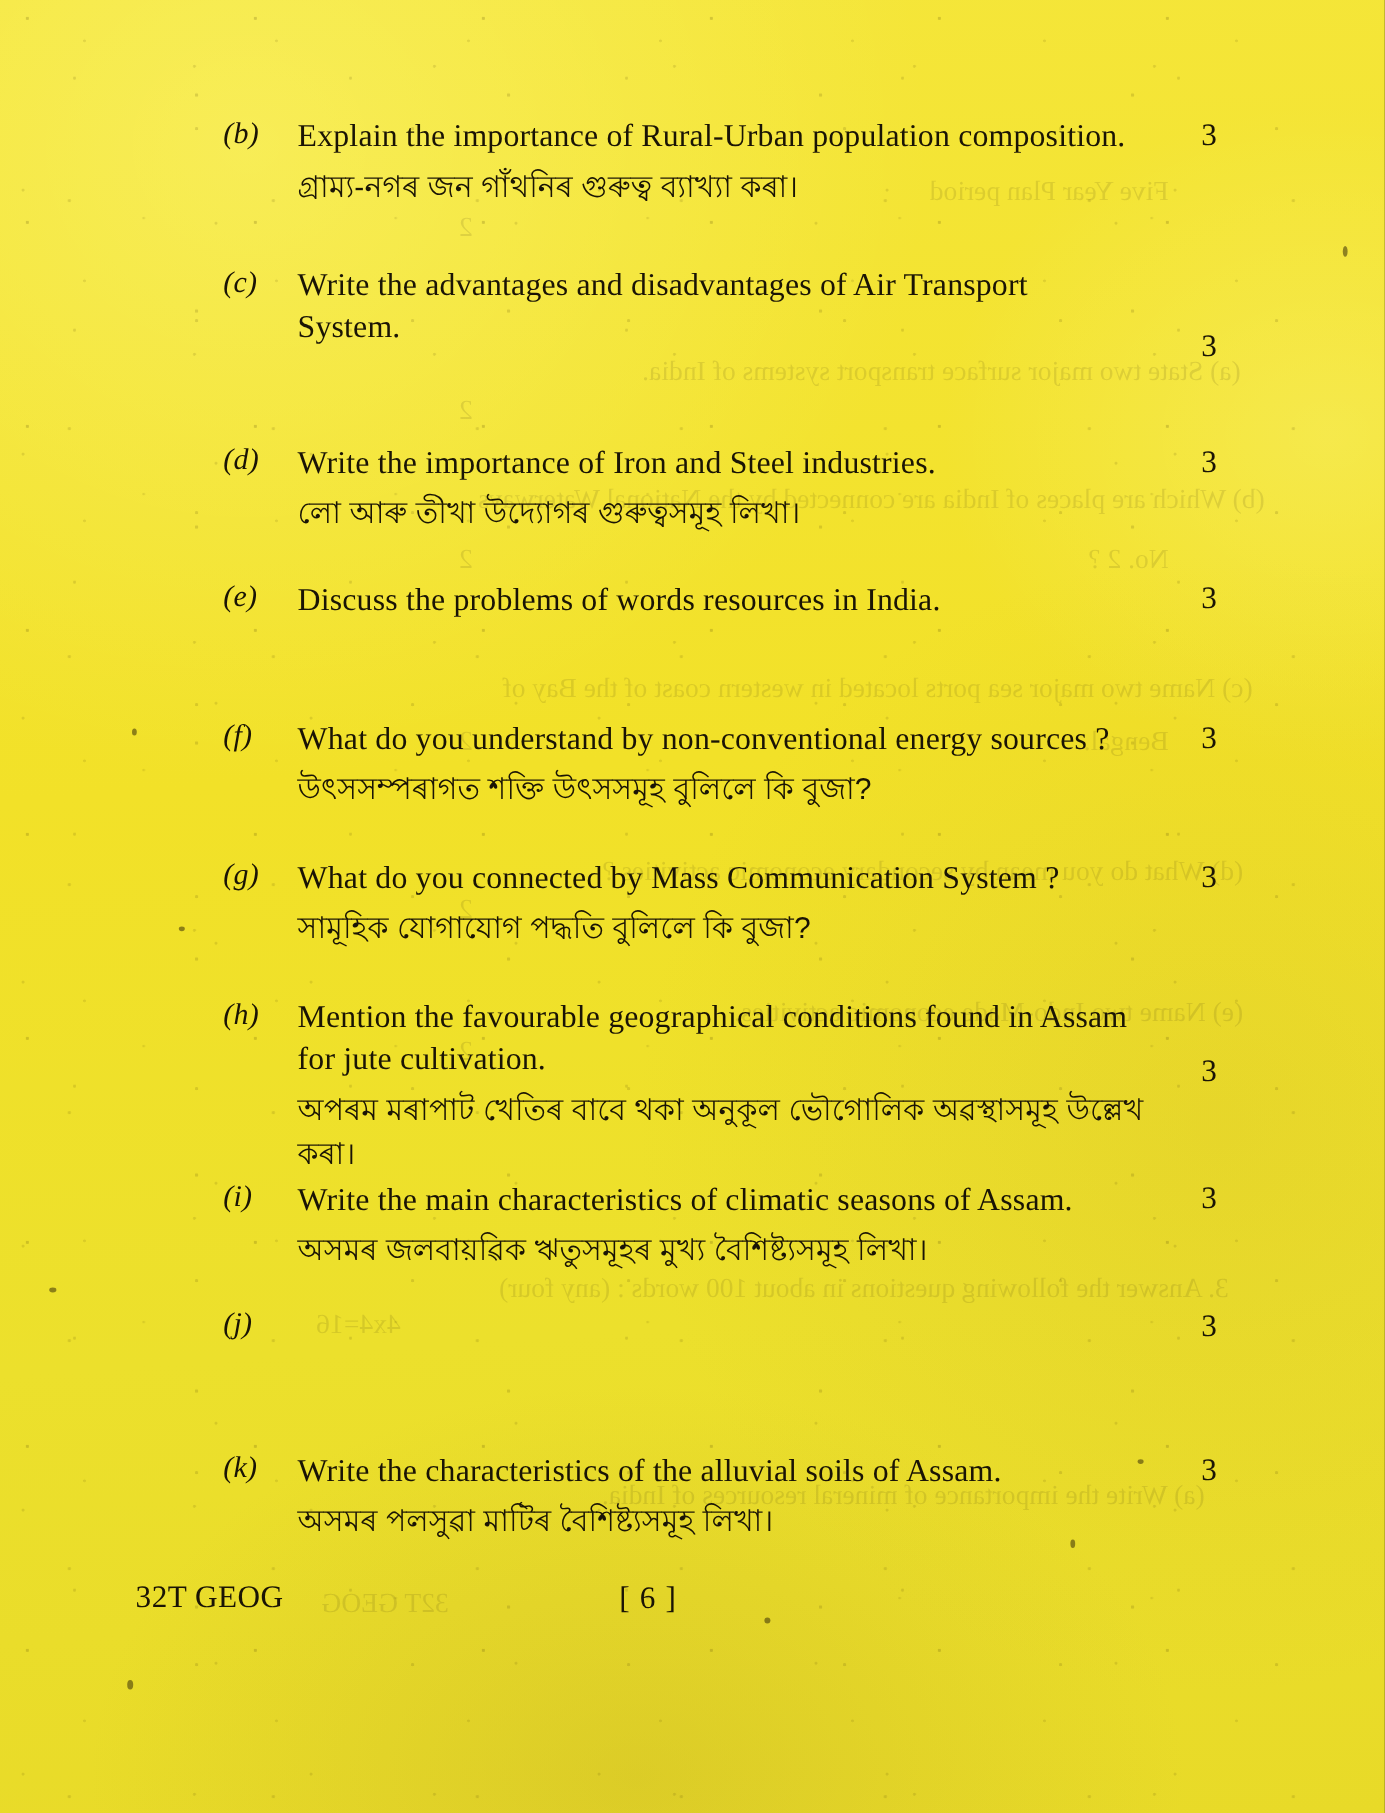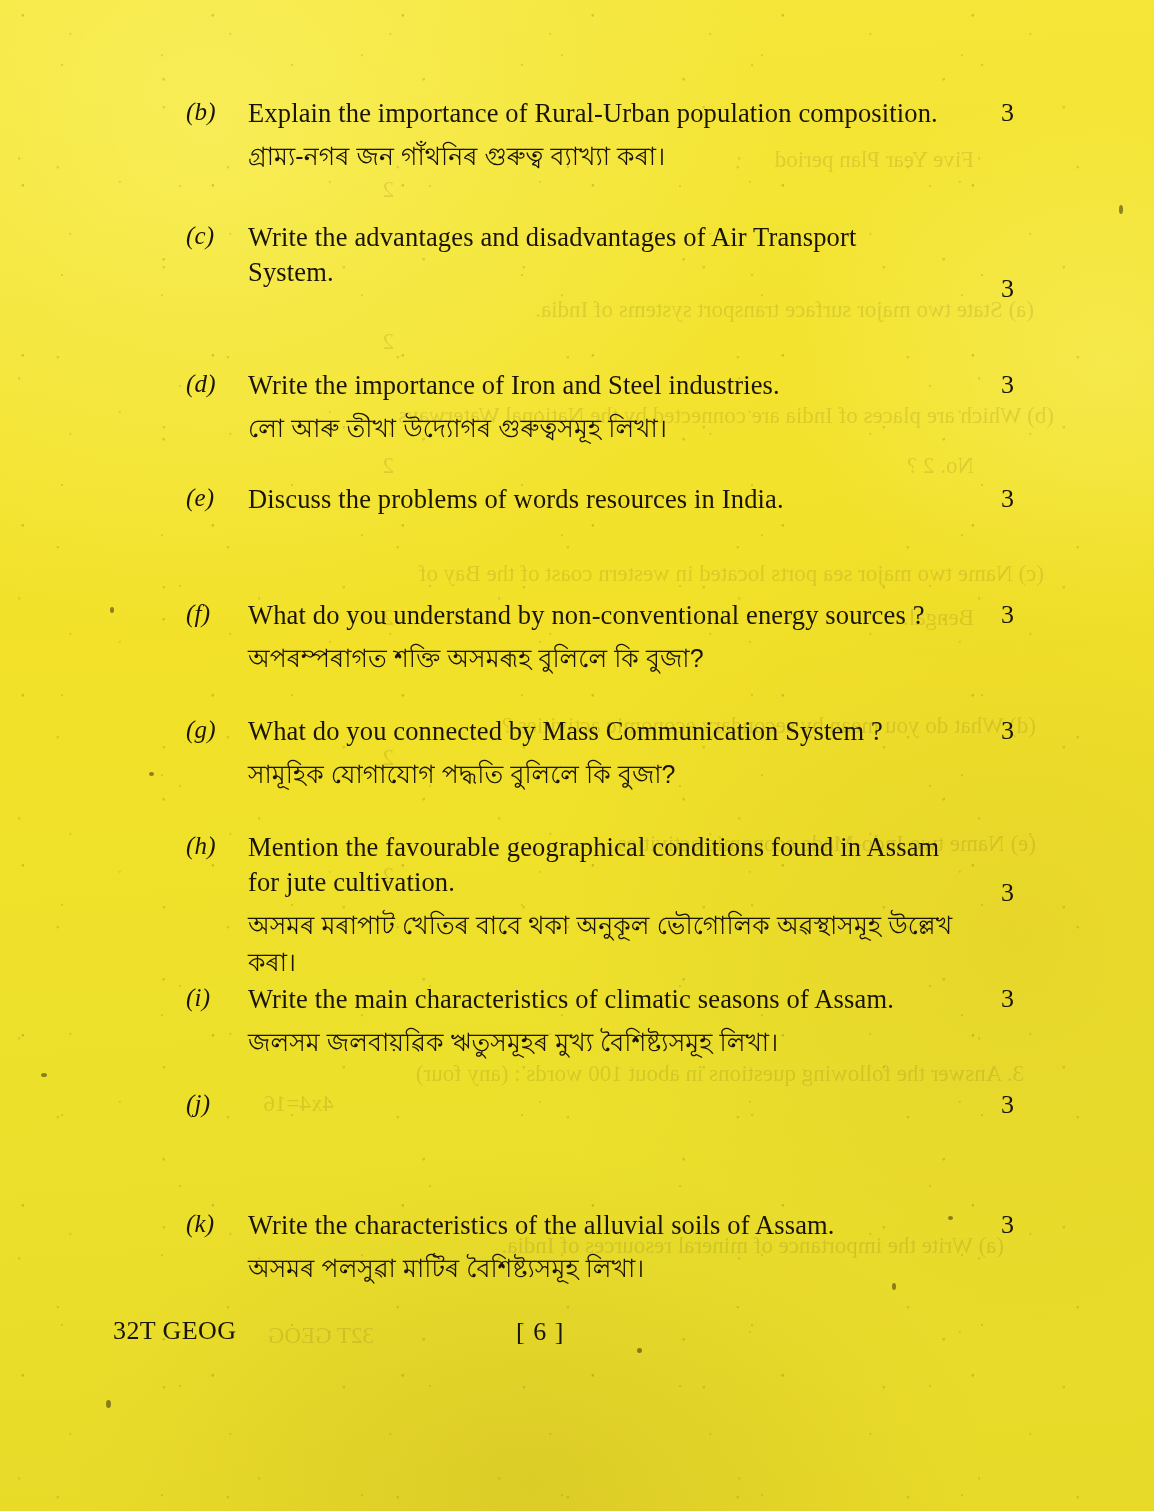--- a/index.html
+++ b/index.html
@@ -214,45 +214,45 @@
         <div class="qlabel">(e)</div>
         <div class="qbody">
           <div class="q-en">Discuss the problems of words resources in India.</div>
           <div class="mark">3</div>
         </div>
       </div>
       <div class="qitem" style="top: 598px;">
         <div class="qlabel">(f)</div>
         <div class="qbody">
           <div class="q-en">What do you understand by non-conventional energy sources ?</div>
-          <div class="q-as">অপৰম্পৰাগত শক্তি অসমৰূহ বুলিলে কি বুজা?</div>
+          <div class="q-as">উৎসসম্পৰাগত শক্তি উৎসসমূহ বুলিলে কি বুজা?</div>
           <div class="mark">3</div>
         </div>
       </div>
       <div class="qitem" style="top: 714px;">
         <div class="qlabel">(g)</div>
         <div class="qbody">
           <div class="q-en">What do you connected by Mass Communication System ?</div>
           <div class="q-as">সামূহিক যোগাযোগ পদ্ধতি বুলিলে কি বুজা?</div>
           <div class="mark">3</div>
         </div>
       </div>
       <div class="qitem" style="top: 830px;">
         <div class="qlabel">(h)</div>
         <div class="qbody">
           <div class="q-en">Mention the favourable geographical conditions found in Assam for jute cultivation.</div>
-          <div class="q-as">অসমৰ মৰাপাট খেতিৰ বাবে থকা অনুকূল ভৌগোলিক অৱস্থাসমূহ উল্লেখ কৰা।</div>
+          <div class="q-as">অপৰম মৰাপাট খেতিৰ বাবে থকা অনুকূল ভৌগোলিক অৱস্থাসমূহ উল্লেখ কৰা।</div>
           <div class="mark below" style="top: 46px;">3</div>
         </div>
       </div>
       <div class="qitem" style="top: 982px;">
         <div class="qlabel">(i)</div>
         <div class="qbody">
           <div class="q-en">Write the main characteristics of climatic seasons of Assam.</div>
-          <div class="q-as">জলসম জলবায়ৱিক ঋতুসমূহৰ মুখ্য বৈশিষ্ট্যসমূহ লিখা।</div>
+          <div class="q-as">অসমৰ জলবায়ৱিক ঋতুসমূহৰ মুখ্য বৈশিষ্ট্যসমূহ লিখা।</div>
           <div class="mark">3</div>
         </div>
       </div>
       <div class="qitem" style="top: 1088px;">
         <div class="qlabel">(j)</div>
         <div class="qbody">
           <div class="mark">3</div>
         </div>
       </div>
       <div class="qitem" style="top: 1208px;">

